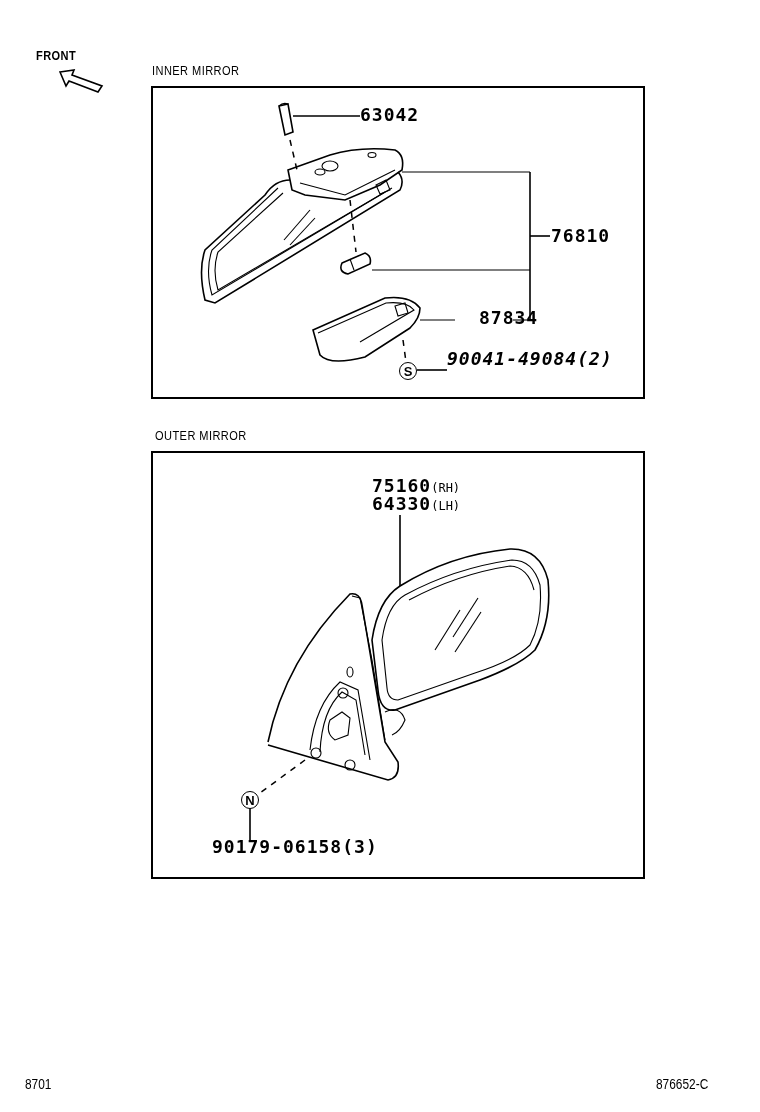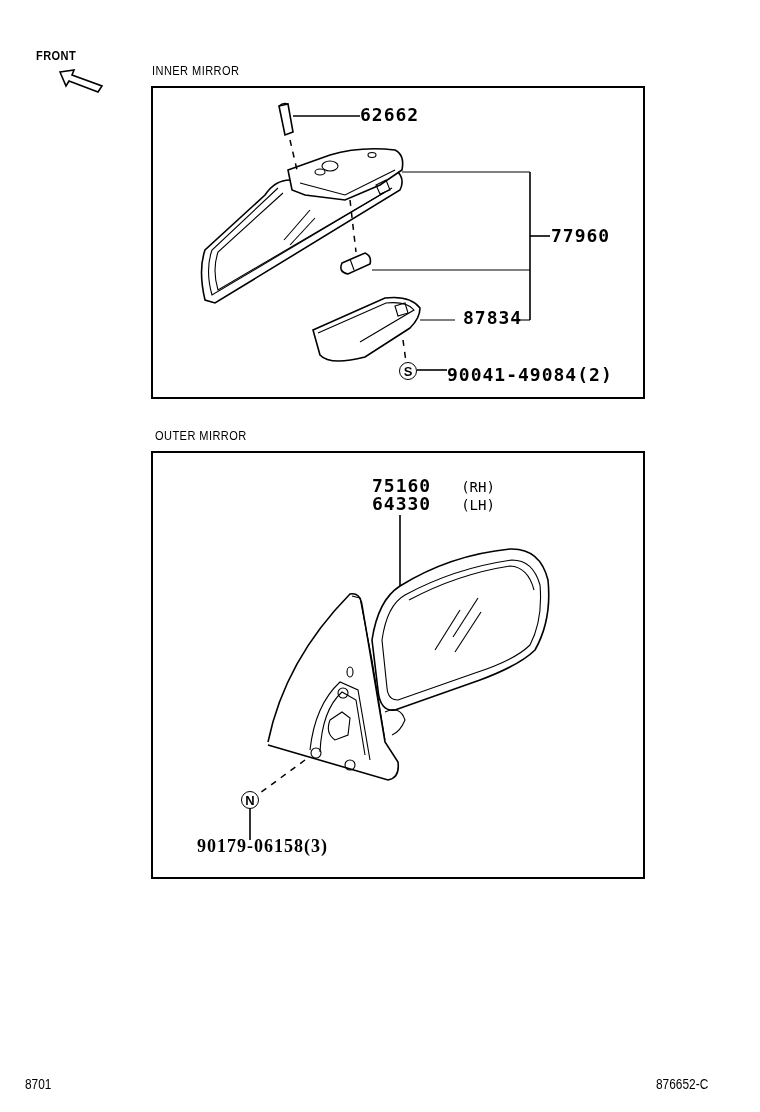--- a/index.html
+++ b/index.html
@@ -2,21 +2,21 @@
 <html><head>
 <meta charset="utf-8">
 <style>
   html, body { margin: 0; padding: 0; background: #ffffff; }
   body { width: 760px; height: 1112px; position: relative; overflow: hidden;
          font-family: "DejaVu Sans Mono", "Liberation Mono", monospace; color: #000; }
   .abs { position: absolute; }
   .section-title { font-family: "Liberation Sans Narrow", "Liberation Sans", sans-serif; font-size: 13px; letter-spacing: 0.5px; transform: scaleX(0.85); transform-origin: left; }
   .frame { position: absolute; border: 2px solid #000; box-sizing: border-box; }
   .pn { position: absolute; font-family: "DejaVu Sans Mono", monospace; font-weight: bold; font-size: 18px; letter-spacing: 1px; white-space: nowrap; }
-  .pn small { font-weight: normal; font-size: 14px; letter-spacing: 0; margin-left: 30px; }
+  .pn small { font-weight: normal; font-size: 12px; letter-spacing: 0; }
   .foot { position: absolute; font-family: "Liberation Sans", sans-serif; font-size: 14px; transform: scaleX(0.85); transform-origin: left; }
   svg { position: absolute; left: 0; top: 0; }
   .ln { fill: none; stroke: #000; stroke-width: 1.6; }
   .ln2 { fill: none; stroke: #000; stroke-width: 1.1; }
   .dash { fill: none; stroke: #000; stroke-width: 1.5; stroke-dasharray: 6 6; }
   .sym { position: absolute; width: 18px; height: 18px; border: 1.5px solid #000; border-radius: 50%;
          box-sizing: border-box; font-family: "Liberation Sans", sans-serif; font-size: 13px; font-weight: bold;
          display: flex; align-items: center; justify-content: center; background: #fff; }
 </style>
 </head>
@@ -63,25 +63,25 @@
   <path class="ln" d="M313 330 L385 298 Q410 295 420 308 Q420 318 410 328 L365 357 Q330 366 320 355 Z"></path>
   <path class="ln2" d="M318 333 L386 303 Q407 301 414 310 L360 342"></path>
   <path class="ln2" d="M395 306 L405 303 L408 313 L398 316 Z"></path>
   <line class="ln2" x1="420" y1="320" x2="455" y2="320"></line>
   <line class="ln2" x1="513" y1="320" x2="530" y2="320"></line>
 
   <line class="dash" x1="403" y1="340" x2="406" y2="362"></line>
   <line class="ln" x1="417" y1="370" x2="447" y2="370"></line>
 </svg>
 
-<div class="pn" style="left:360px;top:104px;">62662</div>
-<div class="pn" style="left:551px;top:225px;">77960</div>
-<div class="pn" style="left:463px;top:307px;">87834</div>
+<div class="pn" style="left:360px;top:104px;">63042</div>
+<div class="pn" style="left:551px;top:225px;">76810</div>
+<div class="pn" style="left:479px;top:307px;">87834</div>
 <div class="sym" style="left:399px;top:362px;">S</div>
-<div class="pn" style="left:447px;top:364px;">
+<div class="pn" style="left:447px;top:348px;font-style:italic;">
   <span>90041-49084</span><span>(2)</span>
 </div>
 
 <div class="abs section-title" style="left:155px;top:428px;">OUTER MIRROR</div>
 <div class="frame" style="left:151px;top:451px;width:494px;height:428px;"></div>
 
 <svg width="760" height="1112">
 
   <line class="ln" x1="400" y1="515" x2="400" y2="586"></line>
 
@@ -111,18 +111,18 @@
   <line class="ln" x1="250" y1="808" x2="250" y2="840"></line>
 </svg>
 
 <div class="pn" style="left:372px;top:475px;">
   <span>75160</span><small>(RH)</small>
 </div>
 <div class="pn" style="left:372px;top:493px;">
   <span>64330</span><small>(LH)</small>
 </div>
 <div class="sym" style="left:241px;top:791px;">N</div>
-<div class="pn" style="left:197px;top:836px;font-family:Liberation Serif, serif;">
+<div class="pn" style="left:212px;top:836px;">
   <span>90179-06158</span><span>(3)</span>
 </div>
 
 <div class="foot" style="left:25px;top:1076px;">8701</div>
 <div class="foot" style="left:656px;top:1076px;">876652-C</div>
 
 </body></html>

